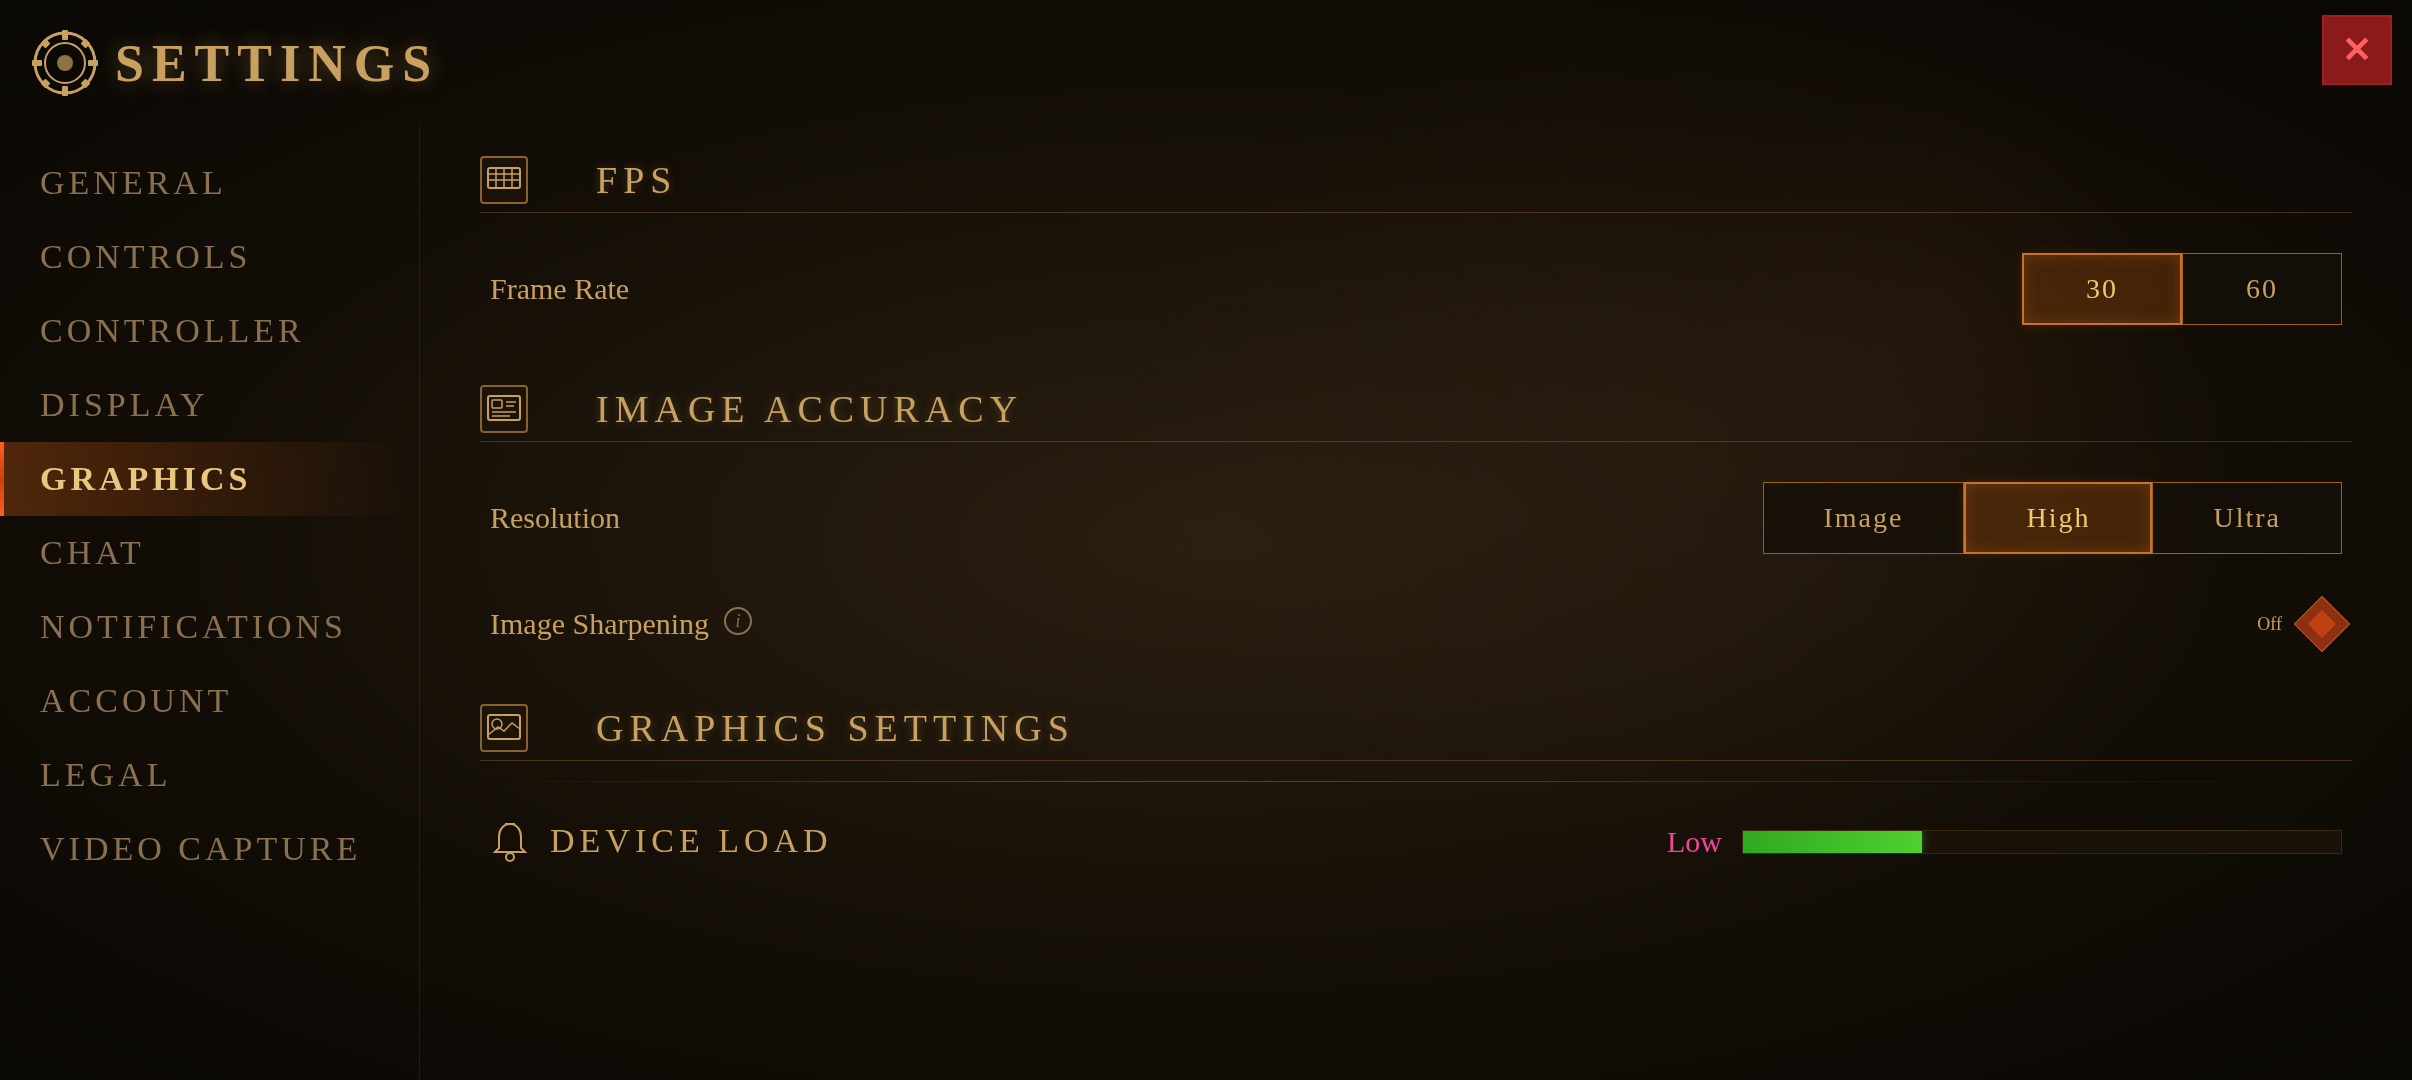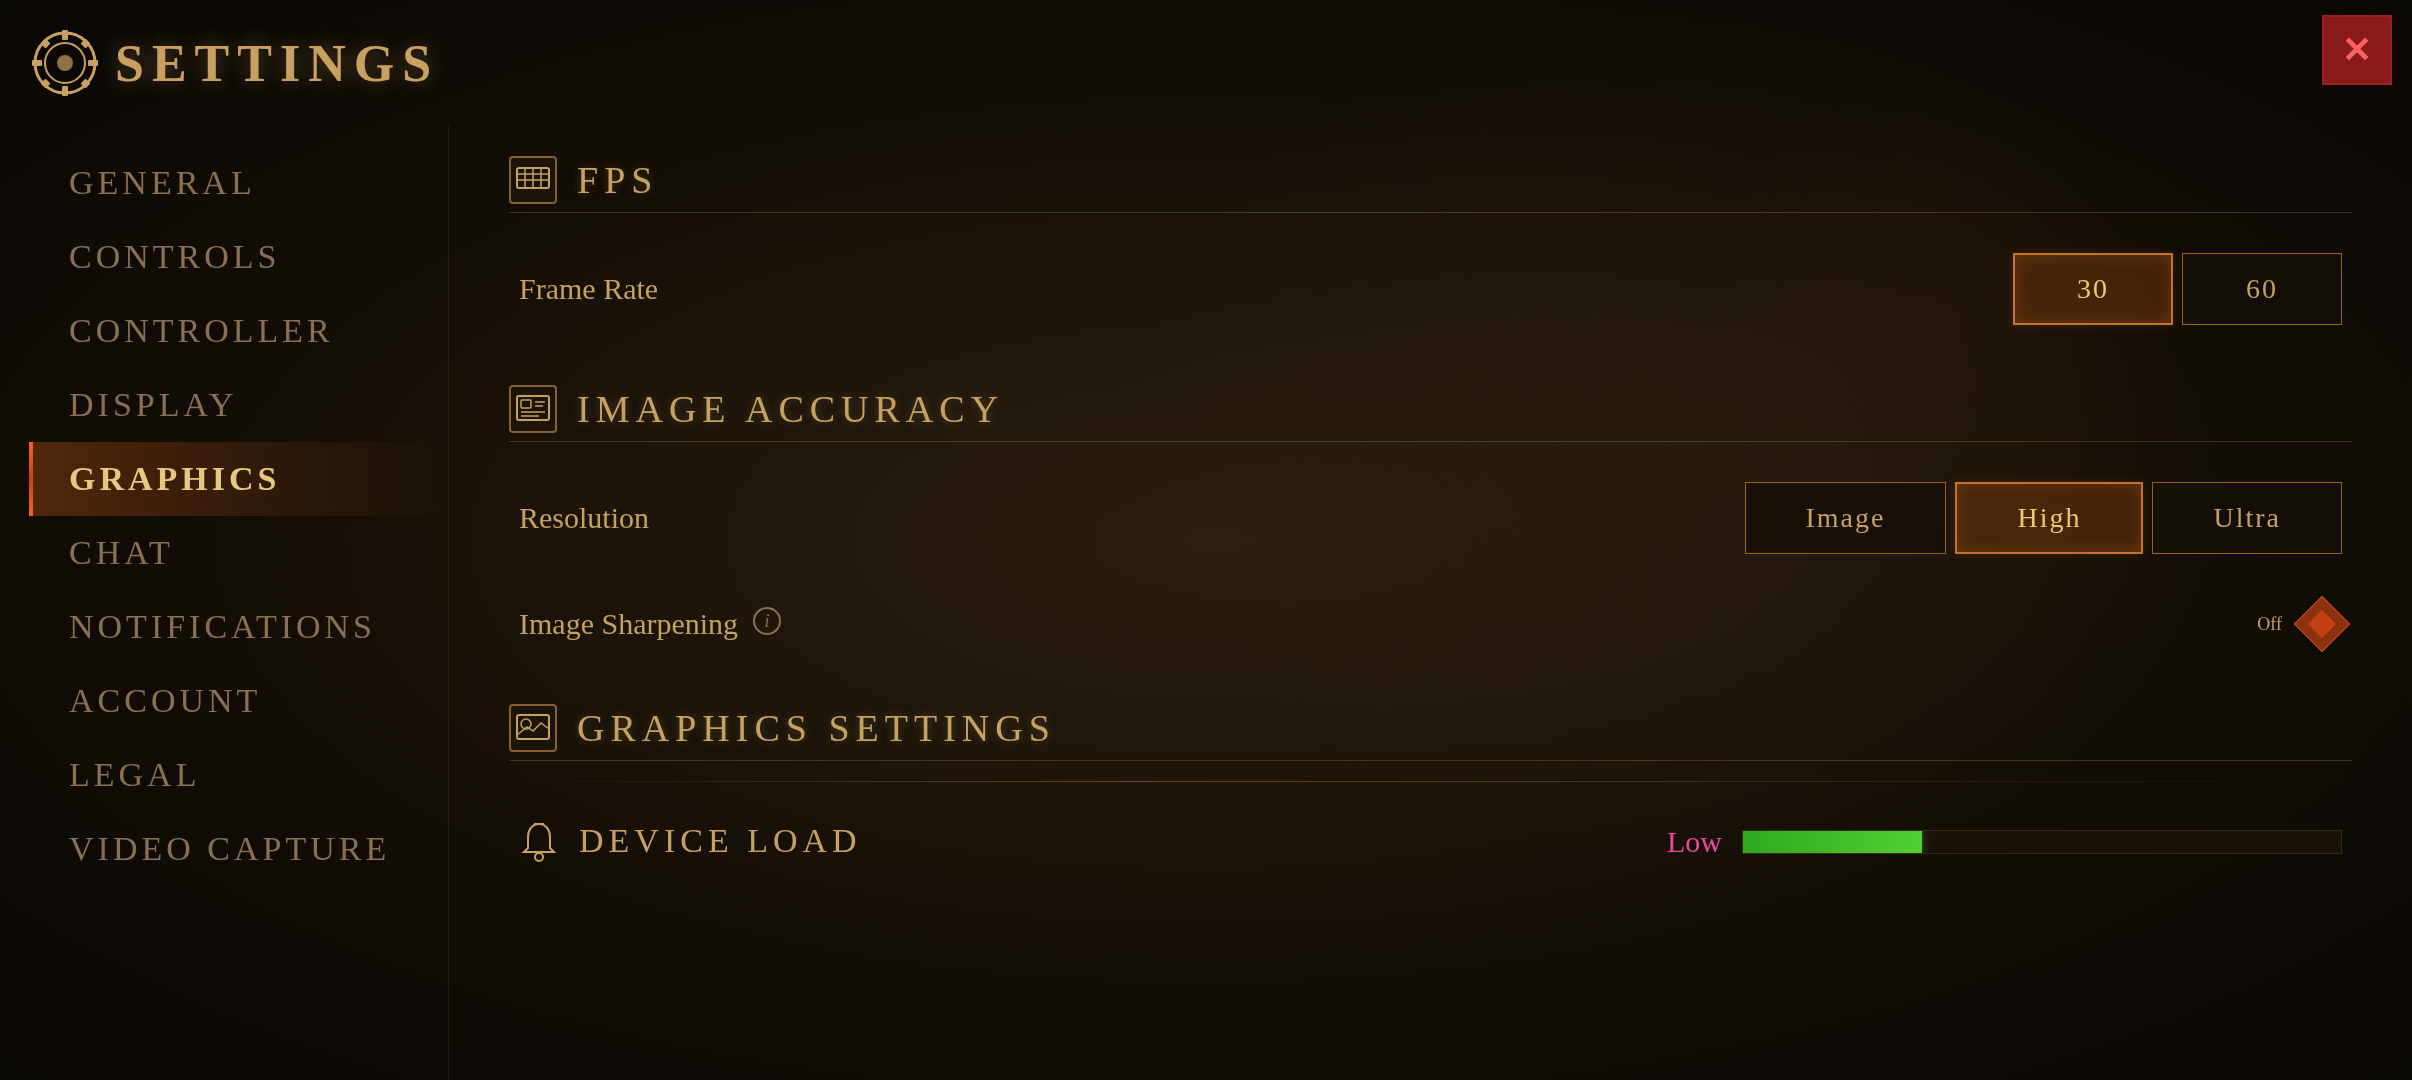--- a/index.html
+++ b/index.html
@@ -84,21 +84,20 @@
       font-size: 36px;
       color: #ff6060;
       font-weight: bold;
     }
 
     
     .content-area {
       display: flex;
       flex: 1;
       overflow: hidden;
-      margin-left: 29px;
     }
 
     
     .sidebar {
       width: 420px;
       min-width: 420px;
       padding: 20px 0;
       display: flex;
       flex-direction: column;
       border-right: 1px solid rgba(150,100,40,0.2);
@@ -155,20 +154,21 @@
     .section {
       margin-bottom: 40px;
     }
 
     .section-header {
       display: flex;
       align-items: center;
       margin-bottom: 20px;
       padding-bottom: 8px;
       border-bottom: 1px solid rgba(150,100,40,0.4);
+      gap: 48px;
     }
 
     .section-icon {
       width: 50px;
       height: 50px;
       margin-right: 20px;
       display: flex;
       align-items: center;
       justify-content: center;
     }
@@ -208,21 +208,21 @@
       align-items: center;
       justify-content: center;
       font-size: 18px;
       color: #8a7050;
       font-style: italic;
       cursor: pointer;
     }
 
     .setting-controls {
       display: flex;
-      gap: 9px;
+      gap: 0;
     }
 
     .option-button {
       padding: 18px 60px;
       font-size: 28px;
       letter-spacing: 2px;
       color: #c8a060;
       background: rgba(20,15,8,0.8);
       border: 1px solid #a16207;
       cursor: pointer;

